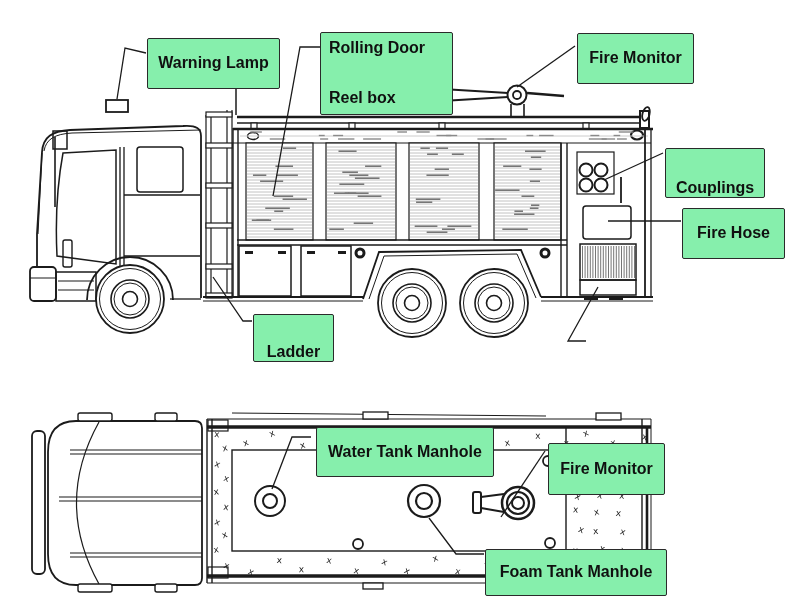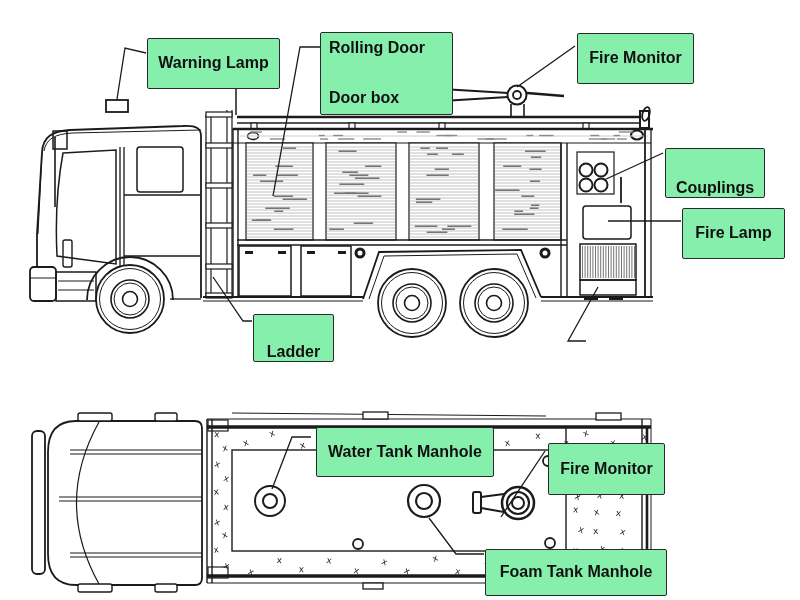--- a/index.html
+++ b/index.html
@@ -489,30 +489,30 @@
     <path d="M 501,517 L 545,451"></path>
     <path d="M 429,518 L 456,554 L 484,554"></path>
   </g>
 </svg>
 
   <div class="callout" style="left:147px;top:38px;width:131px;height:49px;">
     <span>Warning Lamp</span>
   </div>
   <div class="callout two-line" style="left:320px;top:32px;width:123px;height:81px;gap:25px;">
     <span>Rolling Door</span>
-    <span>Door box</span>
+    <span>Reel box</span>
   </div>
   <div class="callout" style="left:577px;top:33px;width:115px;height:49px;">
     <span>Fire Monitor</span>
   </div>
   <div class="callout" style="left:665px;top:148px;width:98px;height:48px;align-items:flex-end;">
     <span>Couplings</span>
   </div>
   <div class="callout" style="left:682px;top:208px;width:101px;height:49px;">
-    <span>Fire Lamp</span>
+    <span>Fire Hose</span>
   </div>
   <div class="callout" style="left:253px;top:314px;width:79px;height:46px;align-items:flex-end;">
     <span>Ladder</span>
   </div>
   <div class="callout" style="left:316px;top:427px;width:176px;height:48px;">
     <span>Water Tank Manhole</span>
   </div>
   <div class="callout" style="left:548px;top:443px;width:115px;height:50px;">
     <span>Fire Monitor</span>
   </div>

